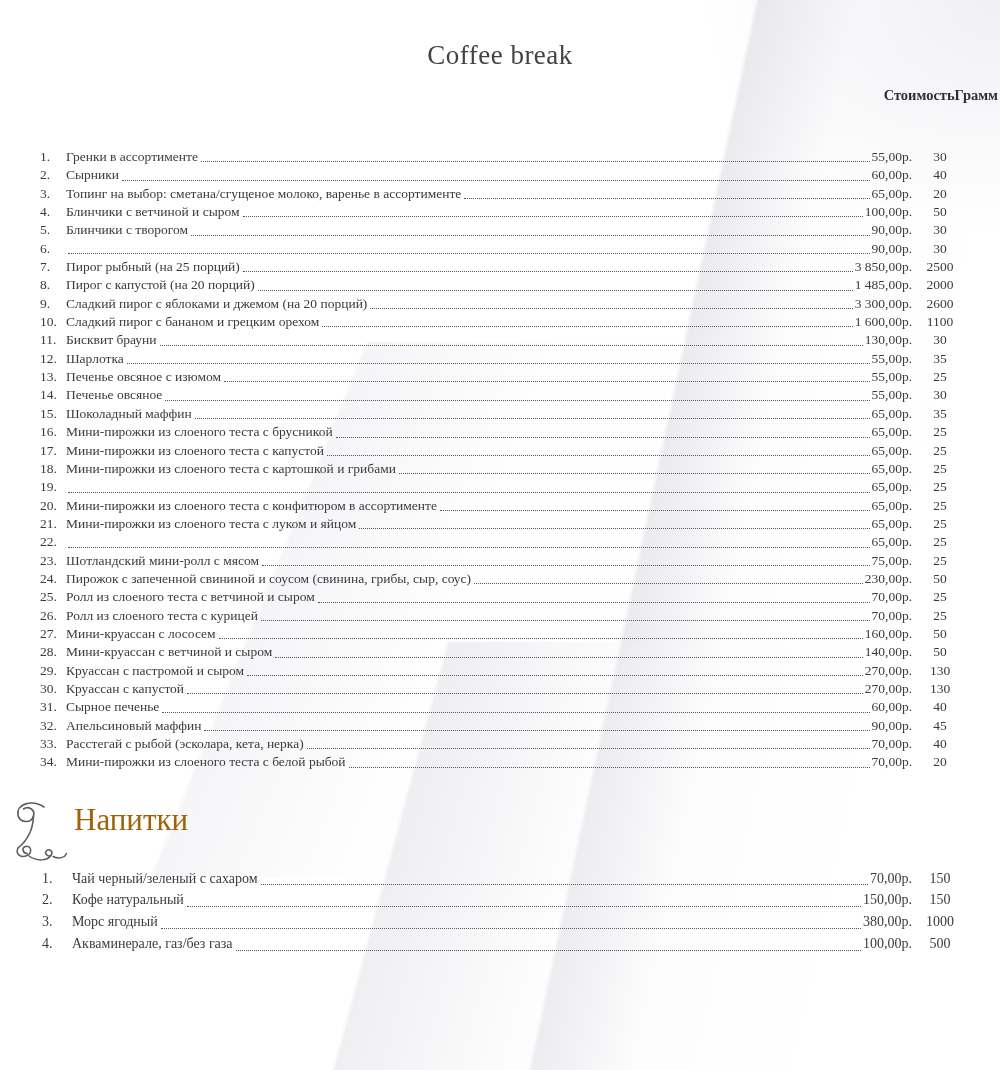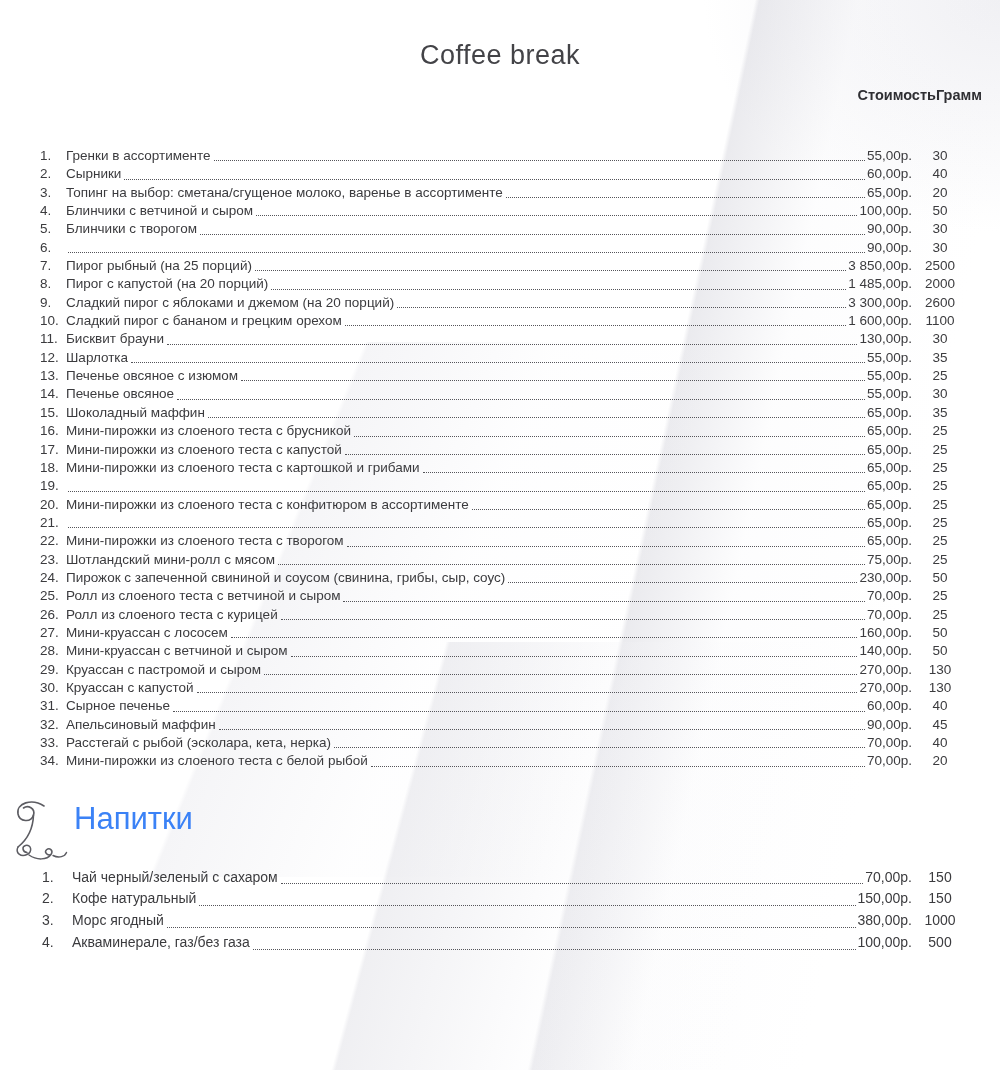--- a/index.html
+++ b/index.html
@@ -1,20 +1,20 @@
 <!DOCTYPE html>
 <html><head>
 <meta charset="utf-8">
 <style>
   html,body{margin:0;padding:0;background:#ffffff;}
   .page{
     position:relative;
     width:1000px;height:1070px;
     background:#ffffff;
-    font-family:Liberation Sans, sans-serif;
+    font-family:Liberation Serif, serif;
     color:#3b3b3e;
     overflow:hidden;
   }
   .bg{position:absolute;pointer-events:none;}
   .sweep-top{inset:0;
     background:linear-gradient(102deg, rgba(255,255,255,0) 61.5%, rgba(188,188,200,.30) 61.9%, rgba(244,244,247,.20) 70%, rgba(255,255,255,0) 84%);}
   .sweep-mid{left:0;top:32%;width:100%;height:50%;
     background:linear-gradient(112deg, rgba(255,255,255,0) 30%, rgba(200,200,212,.18) 30.4%, rgba(246,246,249,.14) 46%, rgba(255,255,255,0) 64%);}
   .sweep-bottom{left:0;top:60%;width:100%;height:40%;
     background:linear-gradient(105deg, rgba(255,255,255,0) 40%, rgba(190,190,202,.24) 40.4%, rgba(246,246,249,.18) 57%, rgba(255,255,255,0) 76%);}
@@ -29,21 +29,21 @@
     text-align:center;
     font-size:27px;
     font-weight:400;
     letter-spacing:.5px;
     color:#434347;
   }
   .col-headers{
     display:flex;
     justify-content:flex-end;
     align-items:baseline;
-    padding-right:18px;
+    padding-right:2px;
     margin-top:16px;
     font-size:14.5px;
     font-weight:700;
     color:#2f2f33;
   }
   .col-headers .col-gram{margin-left:0;}
 
   .list{
     padding:0 32px 0 40px;
   }
@@ -71,21 +71,21 @@
     display:flex;
     align-items:flex-start;
     margin:26px 0 0 10px;
     height:66px;
   }
   .flourish{flex:none;margin-top:2px;}
   .section-title{
     margin:4px 0 0 6px;
     font-size:31px;
     font-weight:400;
-    color:#3b82f6;
+    color:#a16207;
   }
   .list.drinks{margin-top:4px;padding-left:42px;}
   .list.drinks .row{font-size:14px;line-height:21.7px;}
   .list.drinks .num{width:30px;}
 </style>
 </head>
 <body>
 
 <div class="page">
   <div class="bg sweep-corner"></div>
@@ -235,27 +235,27 @@
         </div>
         <div class="row">
           <span class="num">20.</span>
           <span class="name">Мини-пирожки из слоеного теста с конфитюром в ассортименте</span>
           <span class="leader"></span>
           <span class="price">65,00р.</span>
           <span class="gram">25</span>
         </div>
         <div class="row">
           <span class="num">21.</span>
+          <span class="name">Мини-пирожки из слоеного теста с луком и яйцом</span>
           <span class="leader"></span>
           <span class="price">65,00р.</span>
           <span class="gram">25</span>
         </div>
         <div class="row">
           <span class="num">22.</span>
-          <span class="name">Мини-пирожки из слоеного теста с творогом</span>
           <span class="leader"></span>
           <span class="price">65,00р.</span>
           <span class="gram">25</span>
         </div>
         <div class="row">
           <span class="num">23.</span>
           <span class="name">Шотландский мини-ролл с мясом</span>
           <span class="leader"></span>
           <span class="price">75,00р.</span>
           <span class="gram">25</span>

